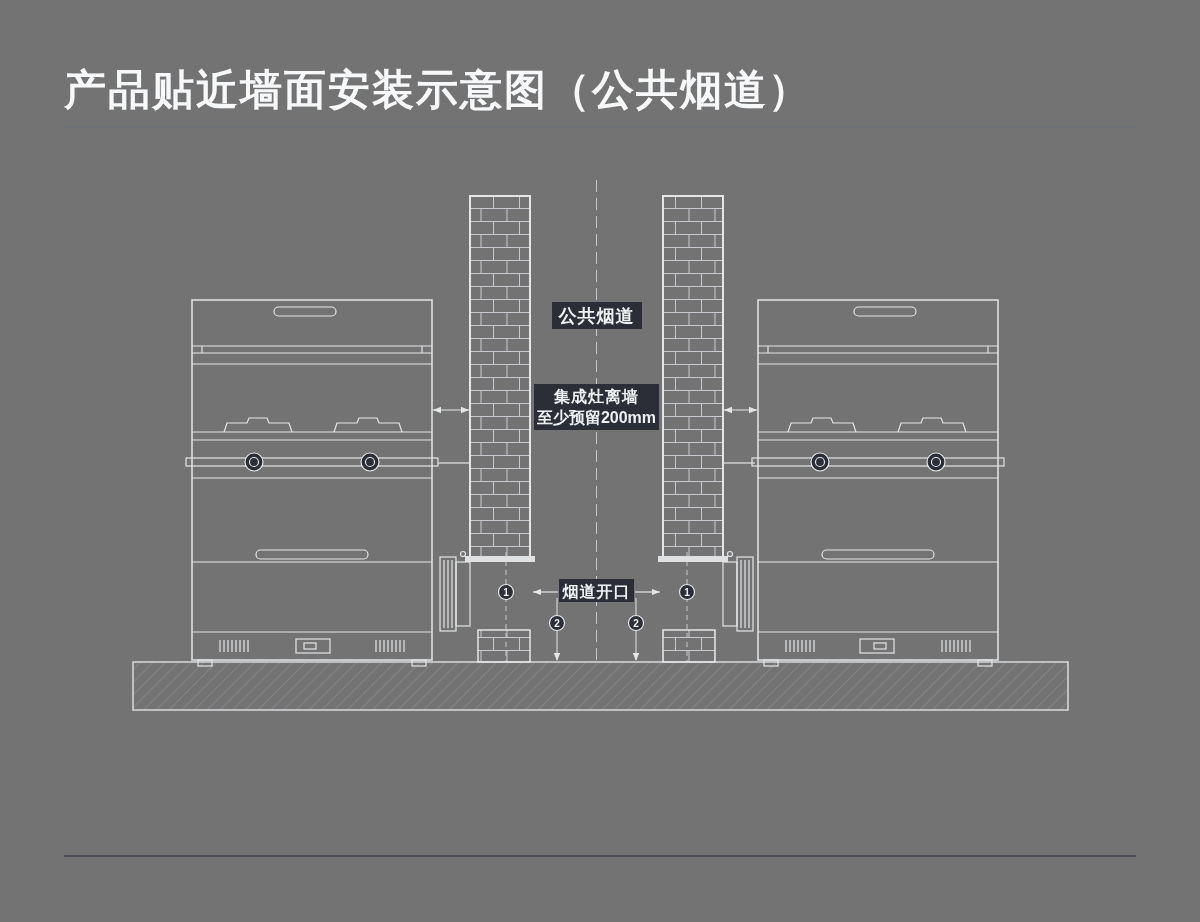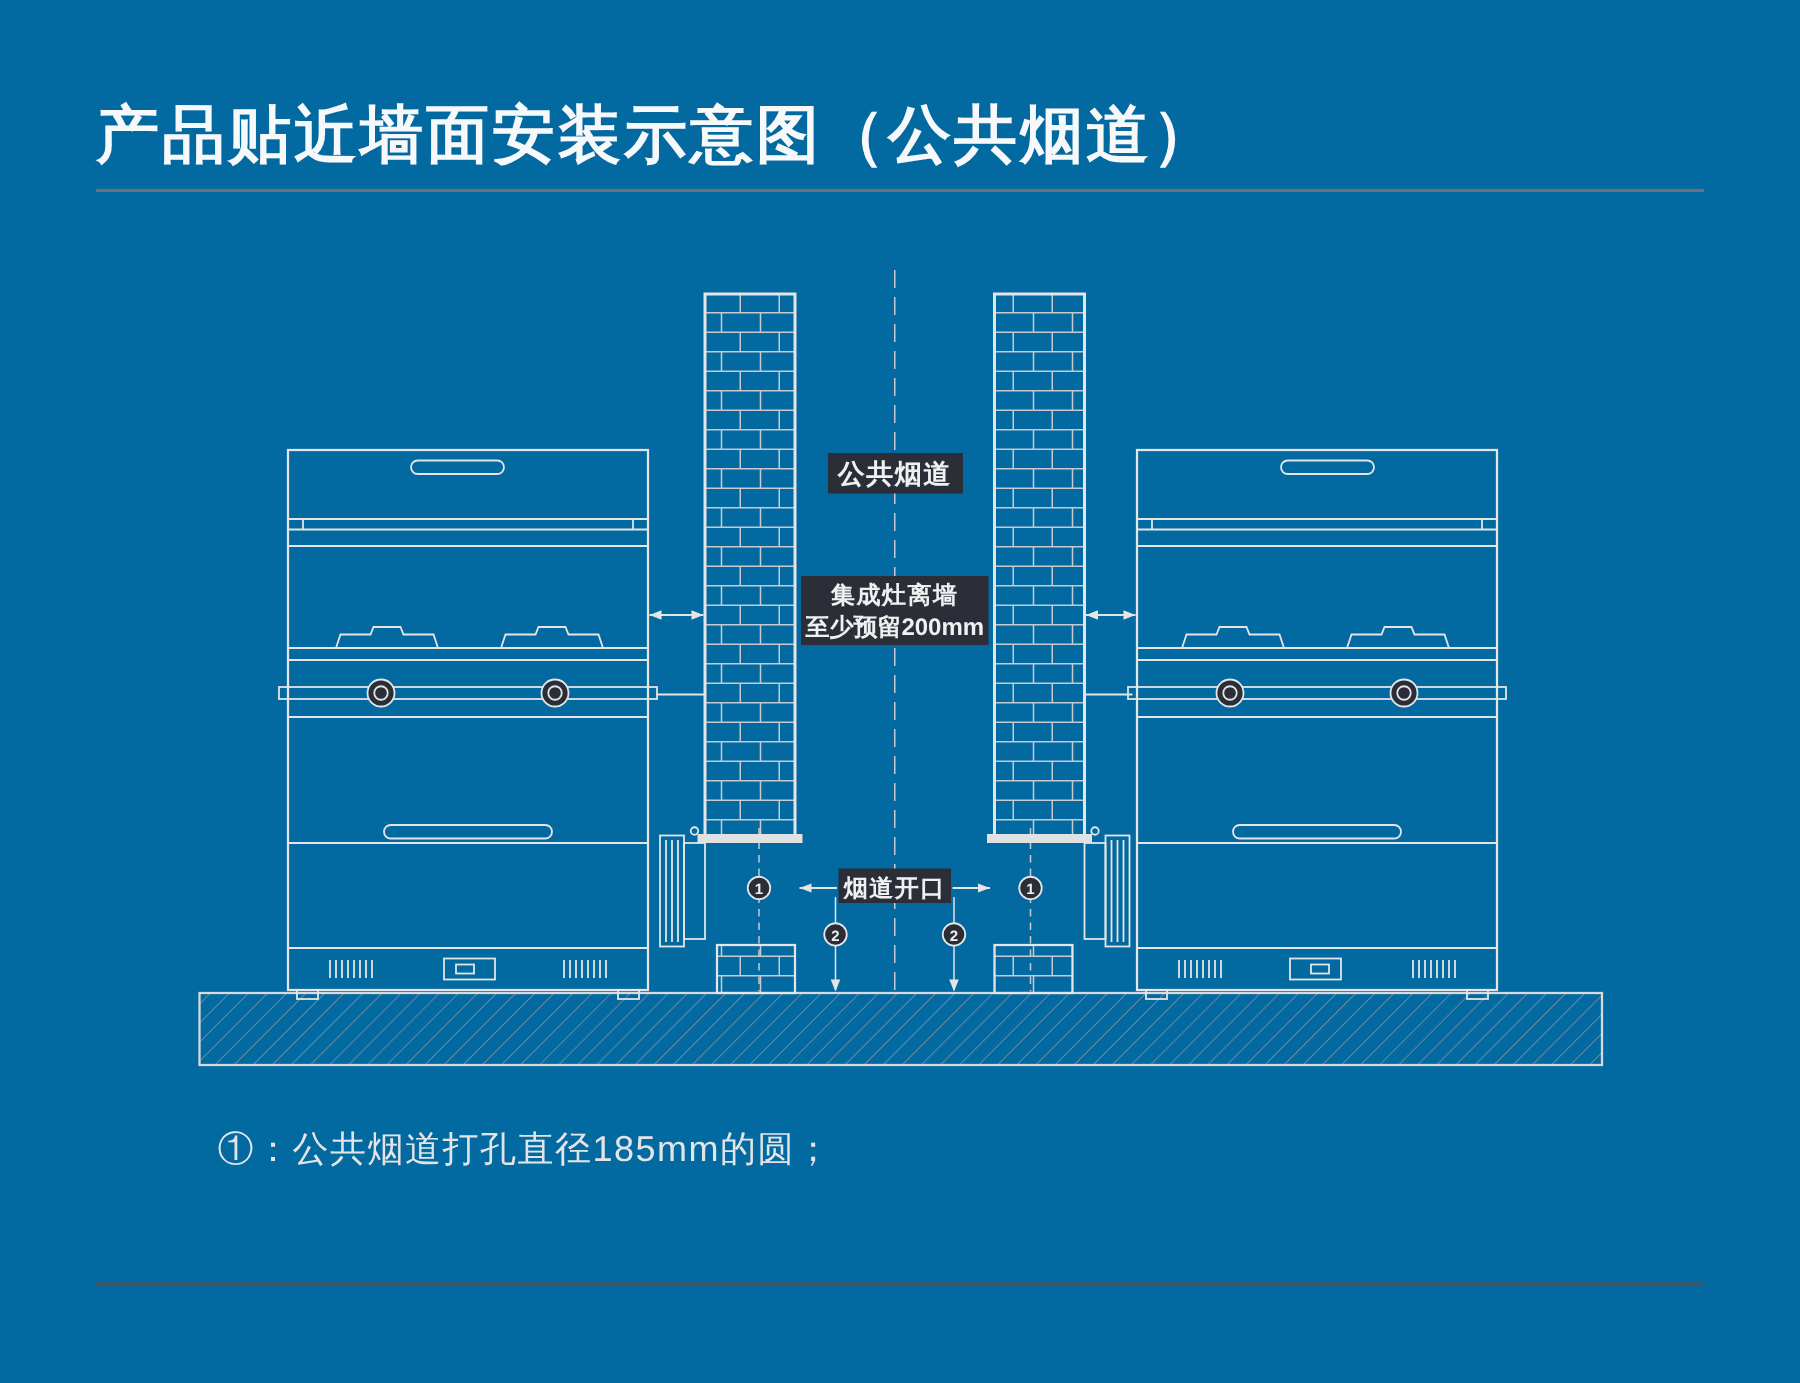--- a/index.html
+++ b/index.html
@@ -1,19 +1,19 @@
 <!DOCTYPE html>
 <html><head>
 <meta charset="utf-8">
 <style>
   * { margin:0; padding:0; box-sizing:border-box; }
   html,body { background:#1d2026; }
   .page {
     position:relative; width:1200px; height:922px;
-    background:#0369a1; overflow:hidden;
+    background:#737373; overflow:hidden;
     font-family:"Liberation Sans", sans-serif;
   }
   .title {
     position:absolute; left:64px; top:62px;
     font-size:42px; font-weight:700; color:#f7f8f9;
     letter-spacing:2px; white-space:nowrap;
   }
   .rule { position:absolute; left:64px; width:1072px; height:2px; }
   .rule.top { top:126px; background:#6e7176; }
   .rule.bottom { top:855px; background:#4d5057; }
@@ -163,18 +163,17 @@
     </g>
     <g>
       <line x1="636" y1="598" x2="636" y2="660" stroke="#e3e5e7" stroke-width="1"></line>
       <polygon points="636,661 632.8,653 639.2,653" fill="#e3e5e7"></polygon>
       <circle cx="636" cy="623" r="7.5" fill="#2b2e36" stroke="#e3e5e7" stroke-width="1.2"></circle>
       <text x="636" y="627" font-size="10" text-anchor="middle">2</text>
     </g>
   </svg>
 
   <div class="notes">
-    <div class="note-line">①：公共烟道打孔直径185mm的圆；</div>
   </div>
 
   <div class="rule bottom"></div>
 
 </div>
 
 </body></html>

